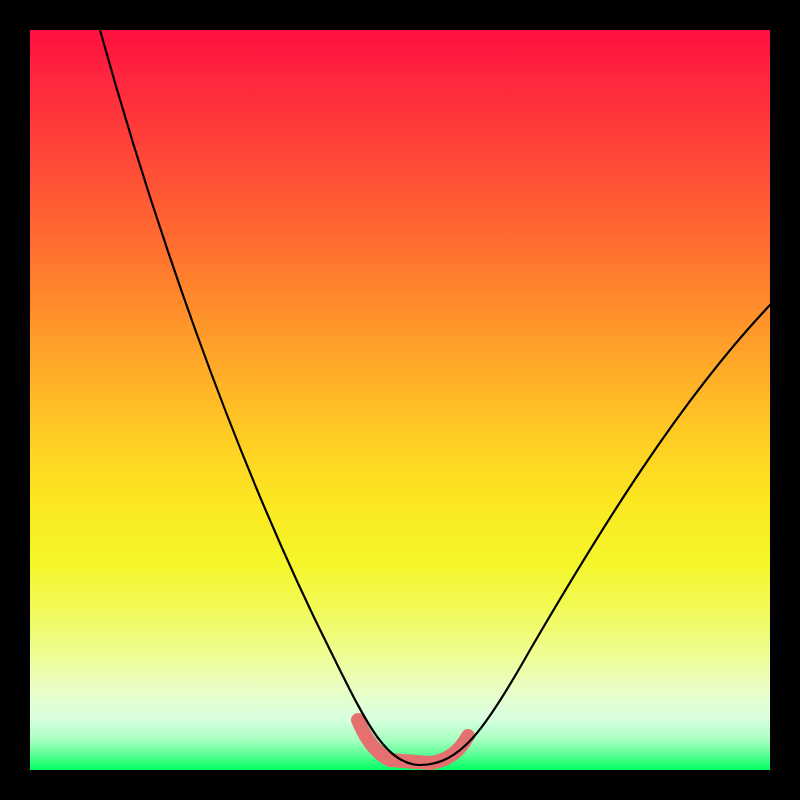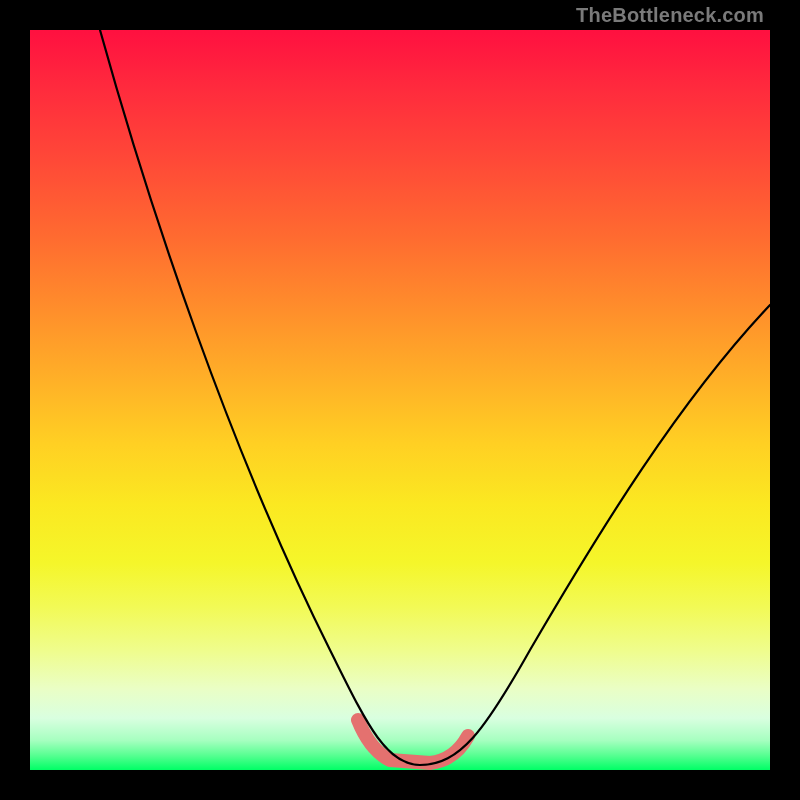--- a/index.html
+++ b/index.html
@@ -51,21 +51,20 @@
     top: 0;
     width: 740px;
     height: 740px;
     overflow: visible;
   }
 </style>
 </head>
 <body>
 
 <div class="frame">
-  <div class="watermark">TheBottleneck.com</div>
 
   <div class="plot-area">
     <svg class="curve" viewBox="0 0 740 740">
       <path d="M 328 690
                Q 340 720 360 730
                L 400 733
                Q 425 730 438 706" fill="none" stroke="#e4716f" stroke-width="14" stroke-linecap="round" stroke-linejoin="round"></path>
       <path d="M 70 0
                C 120 180, 200 420, 300 620
                C 335 690, 355 735, 390 735

